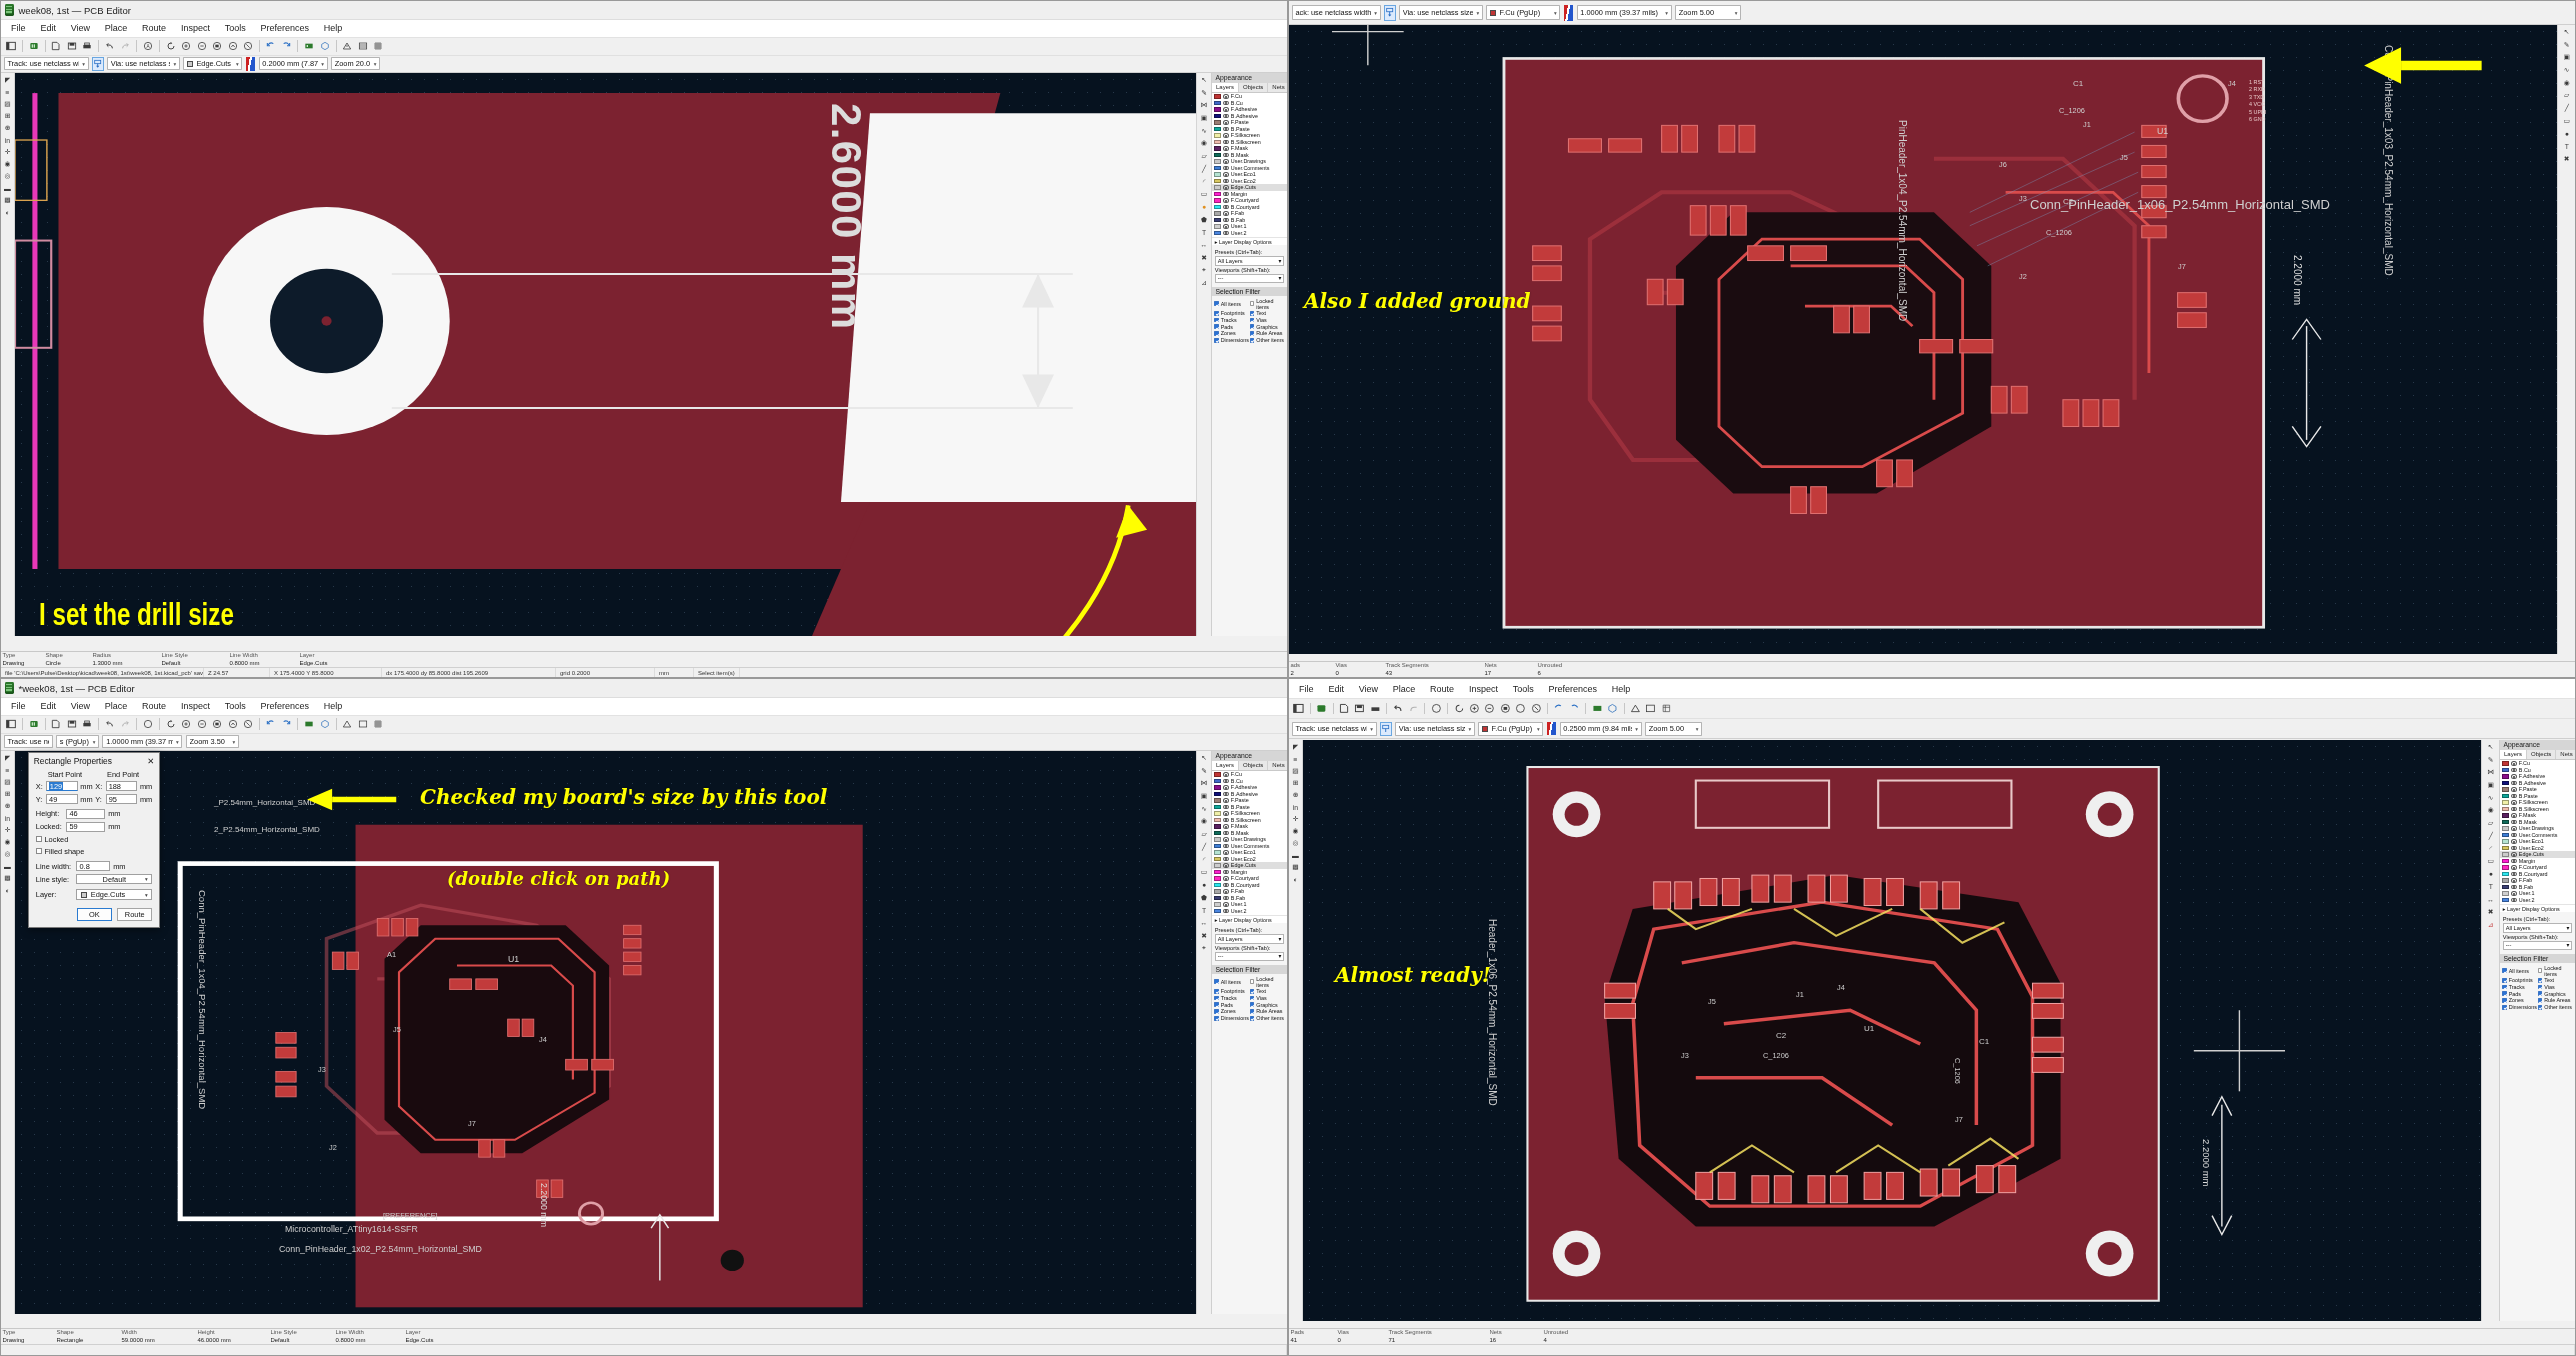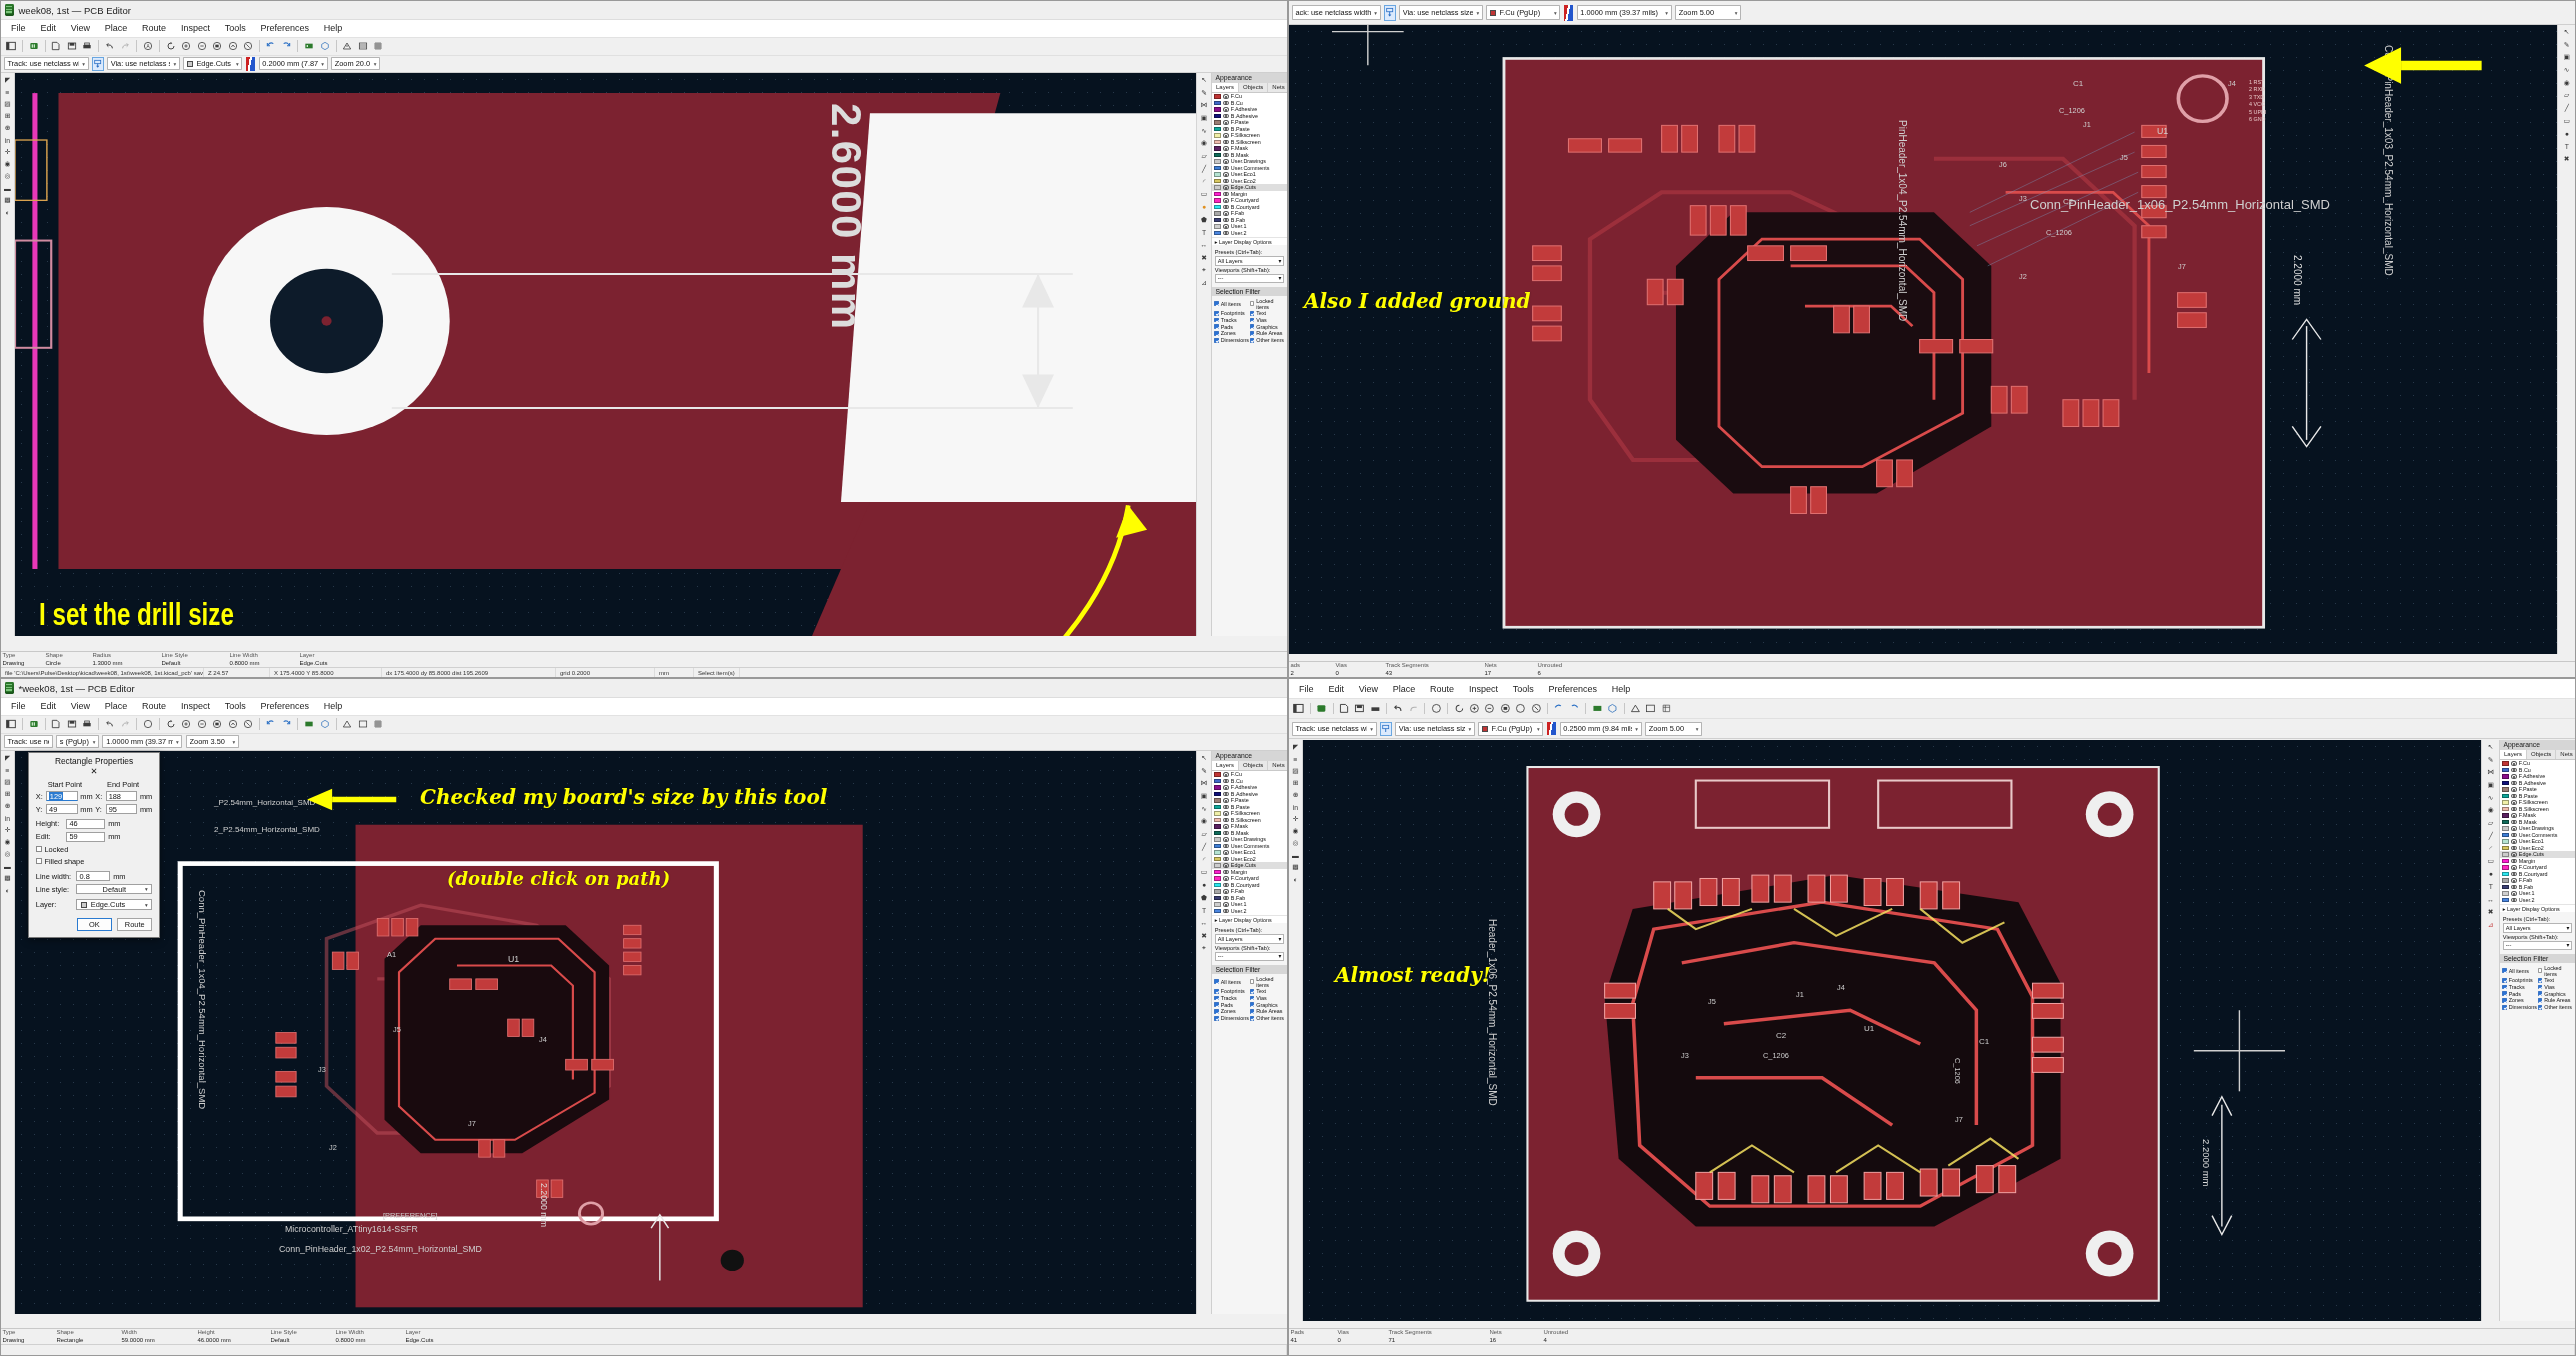--- a/index.html
+++ b/index.html
@@ -80,21 +80,21 @@
   
   .annot { position:absolute; color:#ffff00; font-weight:bold; pointer-events:none; text-shadow:0 0 1.4px rgba(0,0,0,.55);}
   .annot.block { font-family:"Liberation Sans Narrow","Liberation Sans",sans-serif; font-size:31px; letter-spacing:0px; transform:scaleX(.78); transform-origin:left center;}
   .annot.script { font-family:"DejaVu Serif",serif; font-style:italic; font-size:20px; font-weight:bold;text-align:center;}
   .annot.script2 { font-family:"DejaVu Serif",serif; font-style:italic; font-size:18px; font-weight:bold;}
   .arrow-yellow { position:absolute; pointer-events:none;}
   .vlabel{position:absolute;color:#cfcfcf;font-size:9.5px;white-space:nowrap;transform-origin:left top;}
 
   
   .dialog { position:absolute; background:#f0f0f0; border:0.7px solid #7a7a7a; box-shadow:0 2px 8px rgba(0,0,0,.45); font-size:7.4px; color:#111;}
-  .dlghdr { display:flex; align-items:center; justify-content:space-between; padding:3.4px 4.7px 2.7px; font-size:8.4px;flex-direction:column;}
+  .dlghdr { display:flex; align-items:center; justify-content:space-between; padding:3.4px 4.7px 2.7px; font-size:8.4px;}
   .dlgbody { padding:1.4px 6.8px 5.4px;}
   .colhdr { display:flex; font-size:7.4px; margin-bottom:2px;}
   .fieldrow { display:flex; align-items:center; gap:2.7px; margin-bottom:2.7px;}
   .fieldrow .lab { width:9.5px; font-size:7.4px;}
   .inp { height:10px; background:#fff; border:0.7px solid #a0a0a0; font-size:7.4px; padding:0 2px; display:flex; align-items:center;}
   .inp.sel { border-bottom:1.4px solid #2a7ad0;}
   .inp.sel .t { background:#2a7ad0; color:#fff; padding:0 0.7px;}
   .unit { font-size:7.4px; }
   .dcb { width:6px; height:6px; border:0.7px solid #8a8a8a; background:#fff; flex:0 0 auto;}
   .dlgsel { height:10.8px; background:#fff; border:0.7px solid #a0a0a0; display:flex; align-items:center; justify-content:center; position:relative; font-size:7.4px;}
@@ -1240,21 +1240,21 @@
           <span class="unit">mm</span>
         </div>
         <div class="fieldrow" style="margin-top:4.7px">
           <span style="width:28px">Height:</span>
           <span class="inp" style="width:39px">
               <span>46</span>
             </span>
           <span class="unit">mm</span>
         </div>
         <div class="fieldrow">
-          <span style="width:28px">Edit:</span>
+          <span style="width:28px">Locked:</span>
           <span class="inp" style="width:39px">
               <span>59</span>
             </span>
           <span class="unit">mm</span>
         </div>
         <div class="fieldrow" style="margin-top:3.4px">
           <span class="dcb"></span>
           <span>Locked</span>
         </div>
         <div class="fieldrow">

